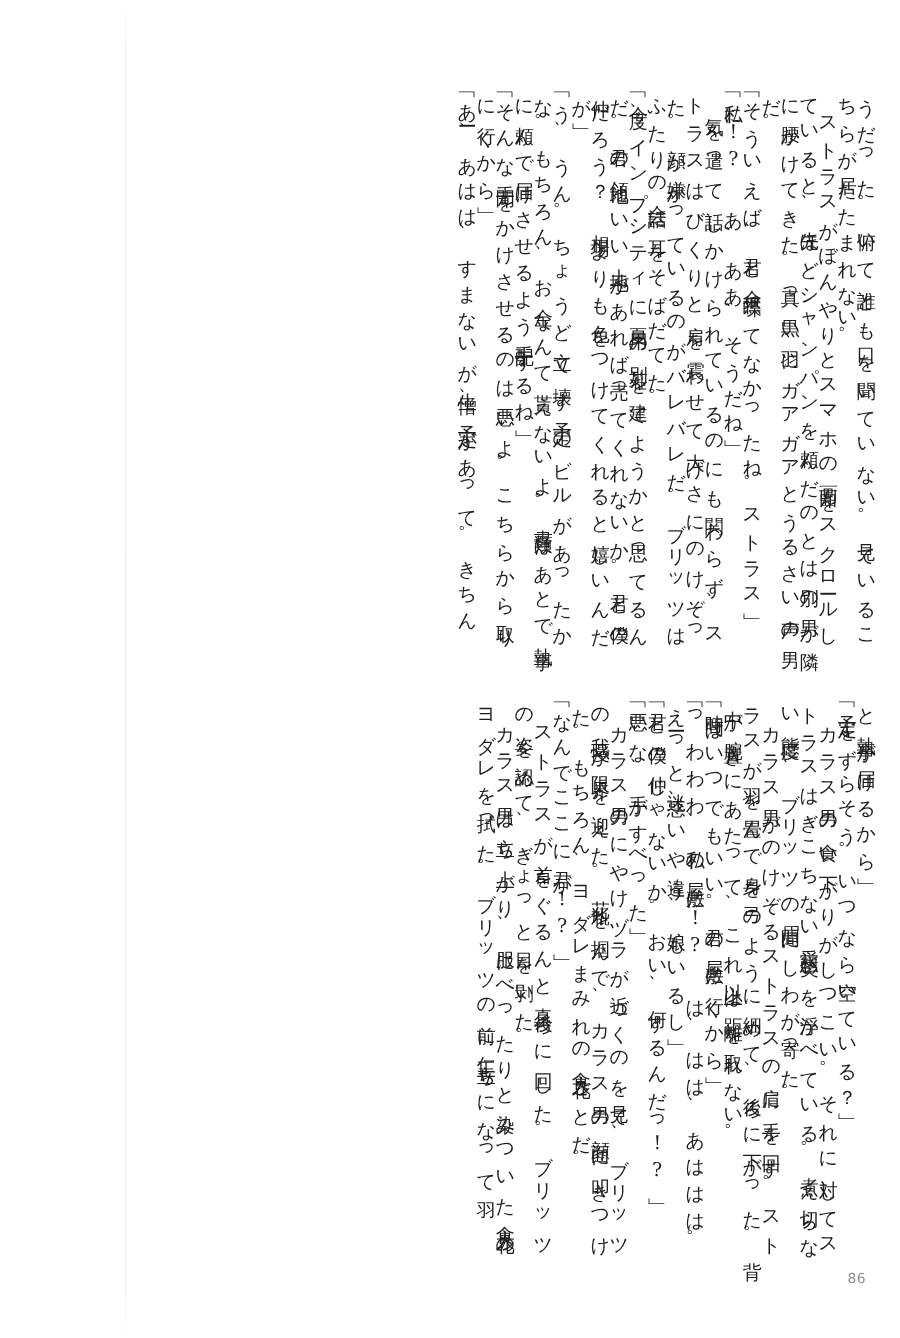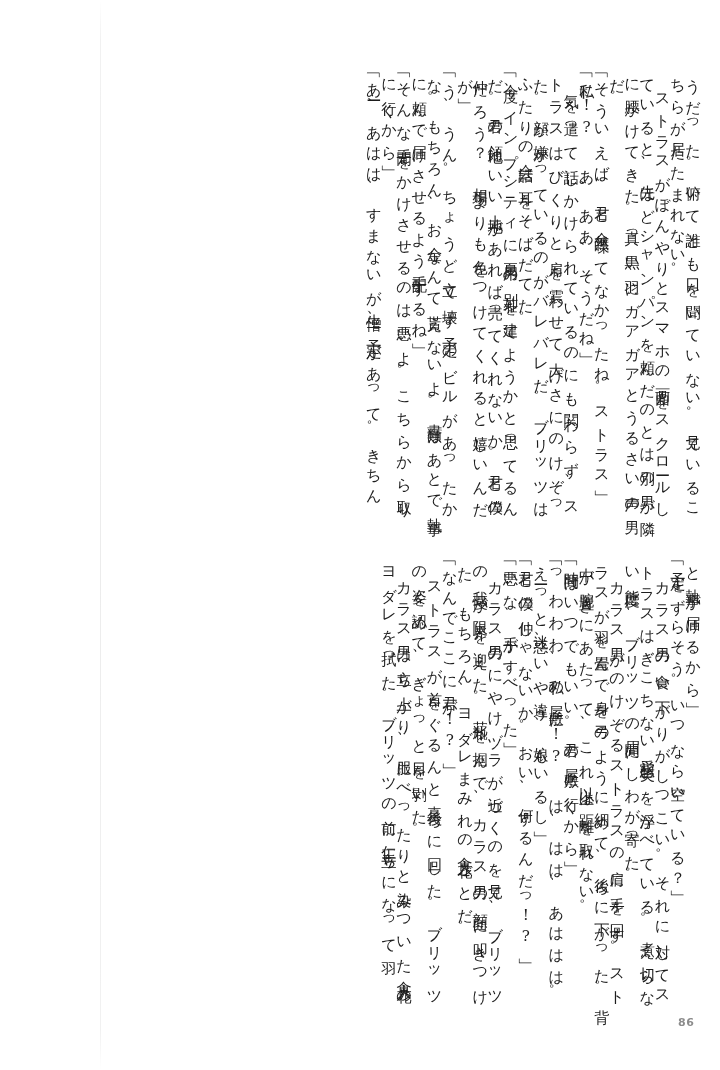--- a/index.html
+++ b/index.html
@@ -74,21 +74,20 @@
   
   #page-number {
     position: absolute;
     left: 678px;
     top: 1016px;
     font-size: 11px;
     letter-spacing: 0.5px;
     color: #8c8c8c;
     font-family: "DejaVu Sans", "Liberation Sans", sans-serif;
     writing-mode: horizontal-tb;
-    font-weight: bold;
   }
 </style>
 </head>
 <body>
 
 <div id="page">
 
   <div id="gutter-line"></div>
 
   <div class="text-block" id="block-top">

